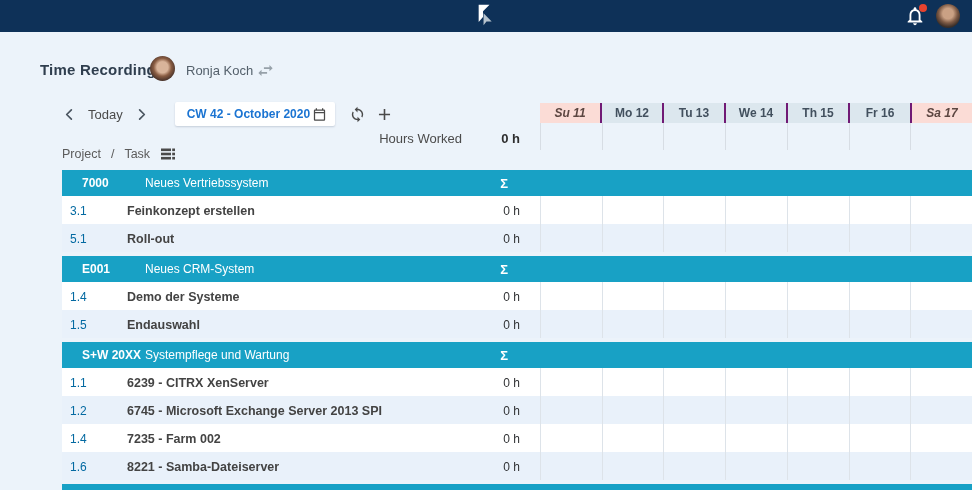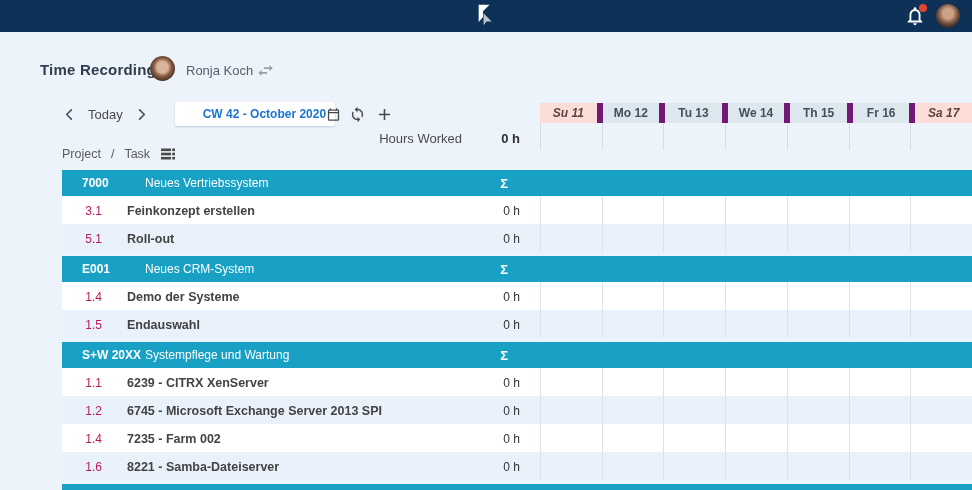--- a/index.html
+++ b/index.html
@@ -21,53 +21,53 @@
   .user-avatar{position:absolute;left:150px;top:56px;width:25px;height:25px;border-radius:50%;
     background:radial-gradient(circle at 50% 45%, #d9b49a 0 30%, #8a5d43 48%, #4a332a 72%, #2e211c 100%);}
   .user-name{position:absolute;left:186px;top:63px;font-size:13px;color:#54606b;}
   .swap{position:absolute;left:256px;top:61px;cursor:pointer;}
   
   .toolbar{position:absolute;left:58px;top:101px;height:26px;display:flex;align-items:center;}
   .nav-btn{width:22px;height:22px;display:flex;align-items:center;justify-content:center;cursor:pointer;}
   .today{margin-left:8px;font-size:13px;color:#4a4a4a;cursor:pointer;}
   .nav-next{margin-left:8px;}
   .week-box{margin-left:22px;width:160px;height:24px;background:#fff;border-radius:2px;
-    box-shadow:0 1px 2px rgba(20,40,70,.18);display:flex;align-items:center;padding:0 8px 0 28px;
+    box-shadow:0 1px 2px rgba(20,40,70,.18);display:flex;align-items:center;padding:0 8px 0 12px;
     box-sizing:border-box;cursor:pointer;}
   .week-text{font-size:12px;font-weight:bold;color:var(--link_blue,#1b74d2);white-space:nowrap;}
   .week-cal{margin-left:auto;display:flex;cursor:pointer;}
   .tool-icon{display:flex;align-items:center;justify-content:center;cursor:pointer;}
   .sync{margin-left:14px;}
   .plus{margin-left:8px;width:22px;height:22px;}
   
   .hw-label{position:absolute;top:131px;left:330px;width:132px;text-align:right;font-size:13px;color:#4b4b4b;}
   .hw-value{position:absolute;top:131px;left:468px;width:52px;text-align:right;font-size:13px;font-weight:bold;color:#2e2e2e;}
   .pt-row{position:absolute;top:147px;left:62px;display:flex;font-size:12.5px;color:#5b5b5b;}
   .pt-row span{margin-right:10px;}
   .pt-icon{display:flex;cursor:pointer;}
   
   .day-header{position:absolute;top:103px;left:540px;right:0;height:20px;display:flex;}
   .dh{flex:1;display:flex;align-items:center;justify-content:center;font-size:12px;font-weight:bold;
-    background:var(--weekday_bg,#dce7ee);color:#42505e;border-left:6px solid #701a75;cursor:pointer;}
+    background:var(--weekday_bg,#dce7ee);color:#42505e;border-left:2px solid #701a75;cursor:pointer;}
   .dh:first-child{border-left:none;}
   .dh.weekend{background:var(--weekend_bg,#fbdcd6);color:#5c4641;font-style:italic;}
   .totals-band{position:absolute;top:123px;left:540px;right:0;height:27px;display:flex;}
   .tc{flex:1;border-left:1px solid #d7dde4;}
   
   .table{position:absolute;top:170px;left:62px;right:0;}
   .group{margin-bottom:4px;}
   .group-header{height:26px;background:var(--accent_teal,#18a1c5);position:relative;display:flex;align-items:center;
     color:#fff;cursor:pointer;}
   .g-code{position:absolute;left:20px;font-size:12px;font-weight:bold;}
   .g-name{position:absolute;left:83px;font-size:12px;font-weight:normal;}
   .g-sigma{position:absolute;left:410px;width:36px;text-align:right;font-size:13px;font-weight:bold;}
   .row{height:28px;display:flex;background:#fff;cursor:pointer;}
   .row.alt{background:#e9f1fa;}
   .row .left{width:478px;position:relative;flex:none;}
-  .t-code{position:absolute;left:0;top:8px;width:40px;text-align:right;font-size:12px;color:#be185d;}
+  .t-code{position:absolute;left:0;top:8px;width:40px;text-align:left;font-size:12px;color:#0369a1;padding-left:8px;}
   .t-name{position:absolute;left:65px;top:8px;font-size:12.5px;color:#434343;white-space:nowrap;font-weight:bold;}
   .t-hours{position:absolute;left:400px;top:8px;width:58px;text-align:right;font-size:12px;font-weight:500;color:#313335;}
   .dc{flex:1;border-left:1px solid #dde3e9;}
   .partial-bar{position:absolute;top:484px;left:62px;right:0;height:6px;background:var(--accent_teal,#18a1c5);}
 </style>
 </head>
 <body>
 
 <div class="topbar">
   <div class="logo">

